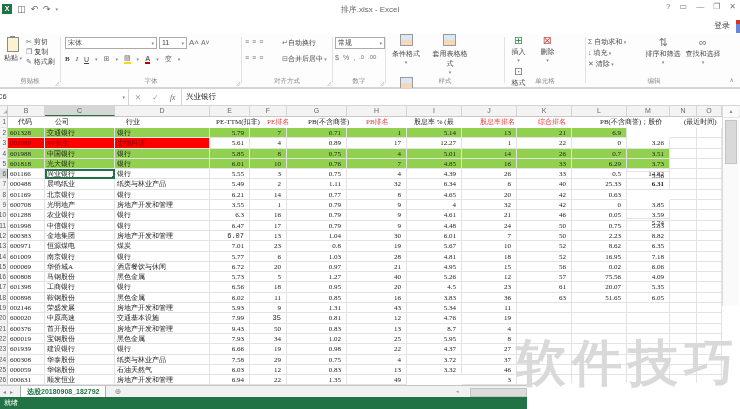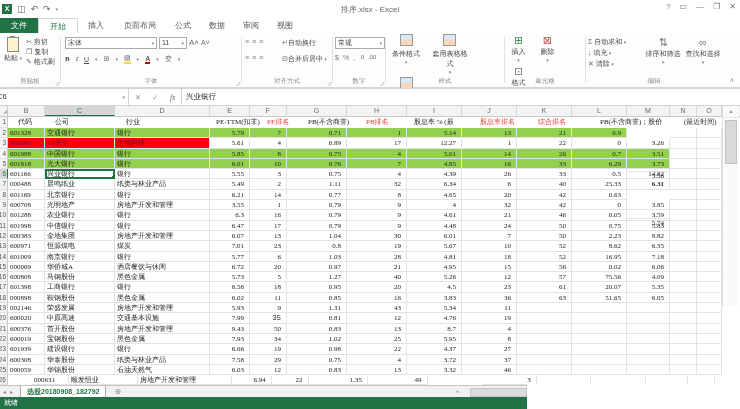--- a/index.html
+++ b/index.html
@@ -106,30 +106,20 @@
       <span>?</span>
       <span>▭</span>
       <span>—</span>
       <span>❐</span>
       <span>✕</span>
     </div>
   </div>
   <div class="signin">登录</div>
   <div class="artifact"></div>
 
-  <div class="tabrow">
-    <span class="rtab file" style="left:0;width:38px">文件</span>
-    <span class="rtab active" style="left:38px;width:40px">开始</span>
-    <span class="rtab" style="left:78px;width:36px">插入</span>
-    <span class="rtab" style="left:114px;width:52px">页面布局</span>
-    <span class="rtab" style="left:166px;width:34px">公式</span>
-    <span class="rtab" style="left:200px;width:34px">数据</span>
-    <span class="rtab" style="left:234px;width:34px">审阅</span>
-    <span class="rtab" style="left:268px;width:34px">视图</span>
-  </div>
 
   <div class="ribbon">
 
     <div class="rgroup" style="left:0;width:60px">
       <div style="position:absolute;left:2px;top:3px;" class="bigbtn">
         <span class="clip"></span>
         <div><span>粘贴</span><span class="caret"> ▾</span></div>
       </div>
       <div class="stack" style="position:absolute;left:26px;top:4px;">
         <div class="smallitem"><span class="icn">✂</span> <span>剪切</span></div>
@@ -461,21 +451,21 @@
           <div class="cell num" style="width: 55px;">0.75</div>
           <div class="cell num" style="width: 43px;">5.83</div>
           <div class="cell num" style="width: 27px;"></div>
           <div class="cell num" style="width: 25px;"></div>
         </div>
         <div class="xrow">
           <div class="cell rh" style="width: 8px;">12</div>
           <div class="cell txt" style="width: 37px;">600383</div>
           <div class="cell txt" style="width: 70px;">金地集团</div>
           <div class="cell txt" style="width: 95px;">房地产开发和管理</div>
-          <div class="cell num" style="width: 40px;">6.07</div>
+          <div class="cell num" style="width: 40px; font-family: Liberation Mono, monospace;">6.07</div>
           <div class="cell num" style="width: 37px;">13</div>
           <div class="cell num" style="width: 60px;">1.04</div>
           <div class="cell num" style="width: 60px;">30</div>
           <div class="cell num" style="width: 55px;">6.01</div>
           <div class="cell num" style="width: 55px;">7</div>
           <div class="cell num" style="width: 55px;">50</div>
           <div class="cell num" style="width: 55px;">2.23</div>
           <div class="cell num" style="width: 43px;">8.82</div>
           <div class="cell num" style="width: 27px;"></div>
           <div class="cell num" style="width: 25px;"></div>
@@ -696,21 +686,21 @@
           <div class="cell num" style="width: 55px;">3.32</div>
           <div class="cell num" style="width: 55px;">46</div>
           <div class="cell num" style="width: 55px;"></div>
           <div class="cell num" style="width: 55px;"></div>
           <div class="cell num" style="width: 43px;"></div>
           <div class="cell num" style="width: 27px;"></div>
           <div class="cell num" style="width: 25px;"></div>
         </div>
         <div class="xrow">
           <div class="cell rh" style="width: 8px;">26</div>
-          <div class="cell txt" style="width: 37px; margin-left: 24px;">000631</div>
+          <div class="cell txt" style="width: 37px;">000631</div>
           <div class="cell txt" style="width: 70px;">顺发恒业</div>
           <div class="cell txt" style="width: 95px;">房地产开发和管理</div>
           <div class="cell num" style="width: 40px;">6.94</div>
           <div class="cell num" style="width: 37px;">22</div>
           <div class="cell num" style="width: 60px;">1.35</div>
           <div class="cell num" style="width: 60px;">49</div>
           <div class="cell num" style="width: 55px; margin-top: 24px;">9.2</div>
           <div class="cell num" style="width: 55px;">3</div>
           <div class="cell num" style="width: 55px;"></div>
           <div class="cell num" style="width: 55px;"></div>
@@ -733,13 +723,14 @@
     <span class="hnav">◂</span>
     <span class="hthumb"></span>
   </div>
 
   <div class="statusbar">
     <span>就绪</span>
   </div>
 
   <div class="whitecover"></div>
   <div class="whitecover2"></div>
+  <div class="watermark">软件技巧</div>
 </div>
 
 </body></html>

